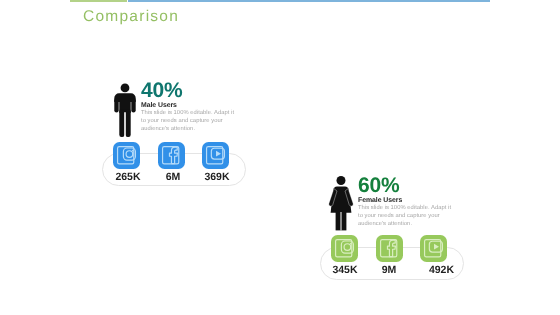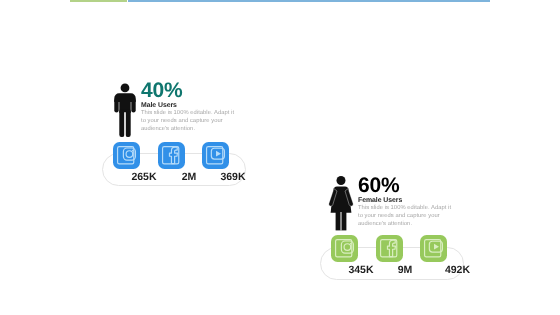--- a/index.html
+++ b/index.html
@@ -17,30 +17,31 @@
 
   .group{position:absolute;}
 
   .figure{position:absolute;}
   .pct{position:absolute;font-weight:bold;font-size:21px;line-height:1;letter-spacing:-.2px;}
   .hdr{position:absolute;font-weight:bold;font-size:6.9px;color:#262626;line-height:1;letter-spacing:-.05px;white-space:nowrap;}
   .btxt{position:absolute;font-size:5.8px;color:#a6a6a6;line-height:8px;width:96px;letter-spacing:.05px;}
 
   .capsule{position:absolute;border:1px solid #e4e4e4;border-radius:18px;background:#fff;box-sizing:border-box;}
   .tile{position:absolute;width:27px;height:27px;border-radius:6.5px;}
-  .num{position:absolute;font-weight:bold;font-size:10.5px;color:#1f1f1f;text-align:center;width:40px;line-height:1;margin-left:16px;}
+  .num{position:absolute;font-weight:bold;font-size:10.5px;color:#1f1f1f;text-align:center;width:40px;line-height:1;}
   svg{display:block;overflow:visible;}
 </style>
 </head>
 <body>
 
 <div class="slide">
 
   <div class="rule rule-green" style="background: rgb(179, 210, 136);"></div>
   <div class="rule rule-blue" style="background: rgb(126, 180, 220);"></div>
+  <div class="title" style="color: rgb(148, 191, 99);">Comparison</div>
 
   <div class="group" id="g-male" style="left:104px;top:78px;">
     <svg class="figure" style="left:10px;top:5px;" width="22" height="54" viewBox="0 0 22 54">
       <circle cx="11" cy="4.9" r="4.4" fill="#111"></circle>
 
       <path d="M5.0,10.3 H17.0 A4.7,4.7 0 0 1 21.7,15.0 V19 H0.3 V15.0 A4.7,4.7 0 0 1 5.0,10.3 Z" fill="#111"></path>
 
       <rect x="0.3" y="15" width="4.4" height="14.4" rx="2.2" fill="#111"></rect>
       <rect x="17.3" y="15" width="4.4" height="14.4" rx="2.2" fill="#111"></rect>
 
@@ -73,38 +74,38 @@
         </svg>
     </div>
     <div class="tile" style="left:202px;top:142px;background:#3190e8;">
       <svg width="27" height="27" viewBox="0 0 26 26">
           <rect x="4.4" y="4.4" width="15.6" height="16.6" rx="1.6" fill="none" stroke="#b5dbf9" stroke-width="1.15"></rect>
           <rect x="9.0" y="6.0" width="12.6" height="10.4" rx="2.9" fill="none" stroke="#b5dbf9" stroke-width="1.15"></rect>
           <path d="M13.5 8.5 L18.3 11.2 L13.5 13.9 Z" fill="#b5dbf9"></path>
         </svg>
     </div>
     <div class="num" style="left:108px;top:172px;">265K</div>
-    <div class="num" style="left:153px;top:172px;">2M</div>
+    <div class="num" style="left:153px;top:172px;">6M</div>
     <div class="num" style="left:197px;top:172px;">369K</div>
   </div>
 
   <div class="group" id="g-female" style="left:321px;top:173px;">
     <svg class="figure" style="left:7px;top:-1px;" width="26" height="59" viewBox="0 0 26 59">
       <circle cx="13" cy="8.5" r="4.5" fill="#111"></circle>
 
       <path d="M9.0,14.6 H17.0 C19.2,14.6 20.4,16.0 20.8,18.2 L23.4,40.8 H2.6 L5.2,18.2 C5.6,16.0 6.8,14.6 9.0,14.6 Z" fill="#111"></path>
 
       <path d="M5.9,16.6 L0.9,31.4 A2.05,2.05 0 0 0 4.8,32.7 L9.0,19.0 Z" fill="#111" stroke="#fff" stroke-width="0.38"></path>
       <path d="M20.1,16.6 L25.1,31.4 A2.05,2.05 0 0 1 21.2,32.7 L17.0,19.0 Z" fill="#111" stroke="#fff" stroke-width="0.38"></path>
 
       <rect x="7.6" y="38" width="5.4" height="20.4" fill="#111"></rect>
       <rect x="13.0" y="38" width="5.4" height="20.4" fill="#111"></rect>
       <rect x="12.5" y="40" width="1.0" height="18.4" fill="#fff"></rect>
     </svg>
-    <div class="pct" style="left:37px;top:2px;color:#000000;">60%</div>
+    <div class="pct" style="left:37px;top:2px;color:#15803d;">60%</div>
     <div class="hdr" style="left:37px;top:25px;">Female Users</div>
     <div class="btxt" style="left:37px;top:31px;">This slide is 100% editable. Adapt it to your needs and capture your audience's attention.</div>
   </div>
 
   <div class="capsule" style="left:320px;top:247px;width:144px;height:33px;"></div>
 
   <div class="stats" style="position:absolute;left:0;top:0;">
     <div class="tile" style="left:331px;top:235px;background:#97c95c;">
       <svg width="27" height="27" viewBox="0 0 26 26">
           <rect x="4.4" y="4.4" width="15.6" height="16.6" rx="1.6" fill="none" stroke="#d9eec0" stroke-width="1.15"></rect>

